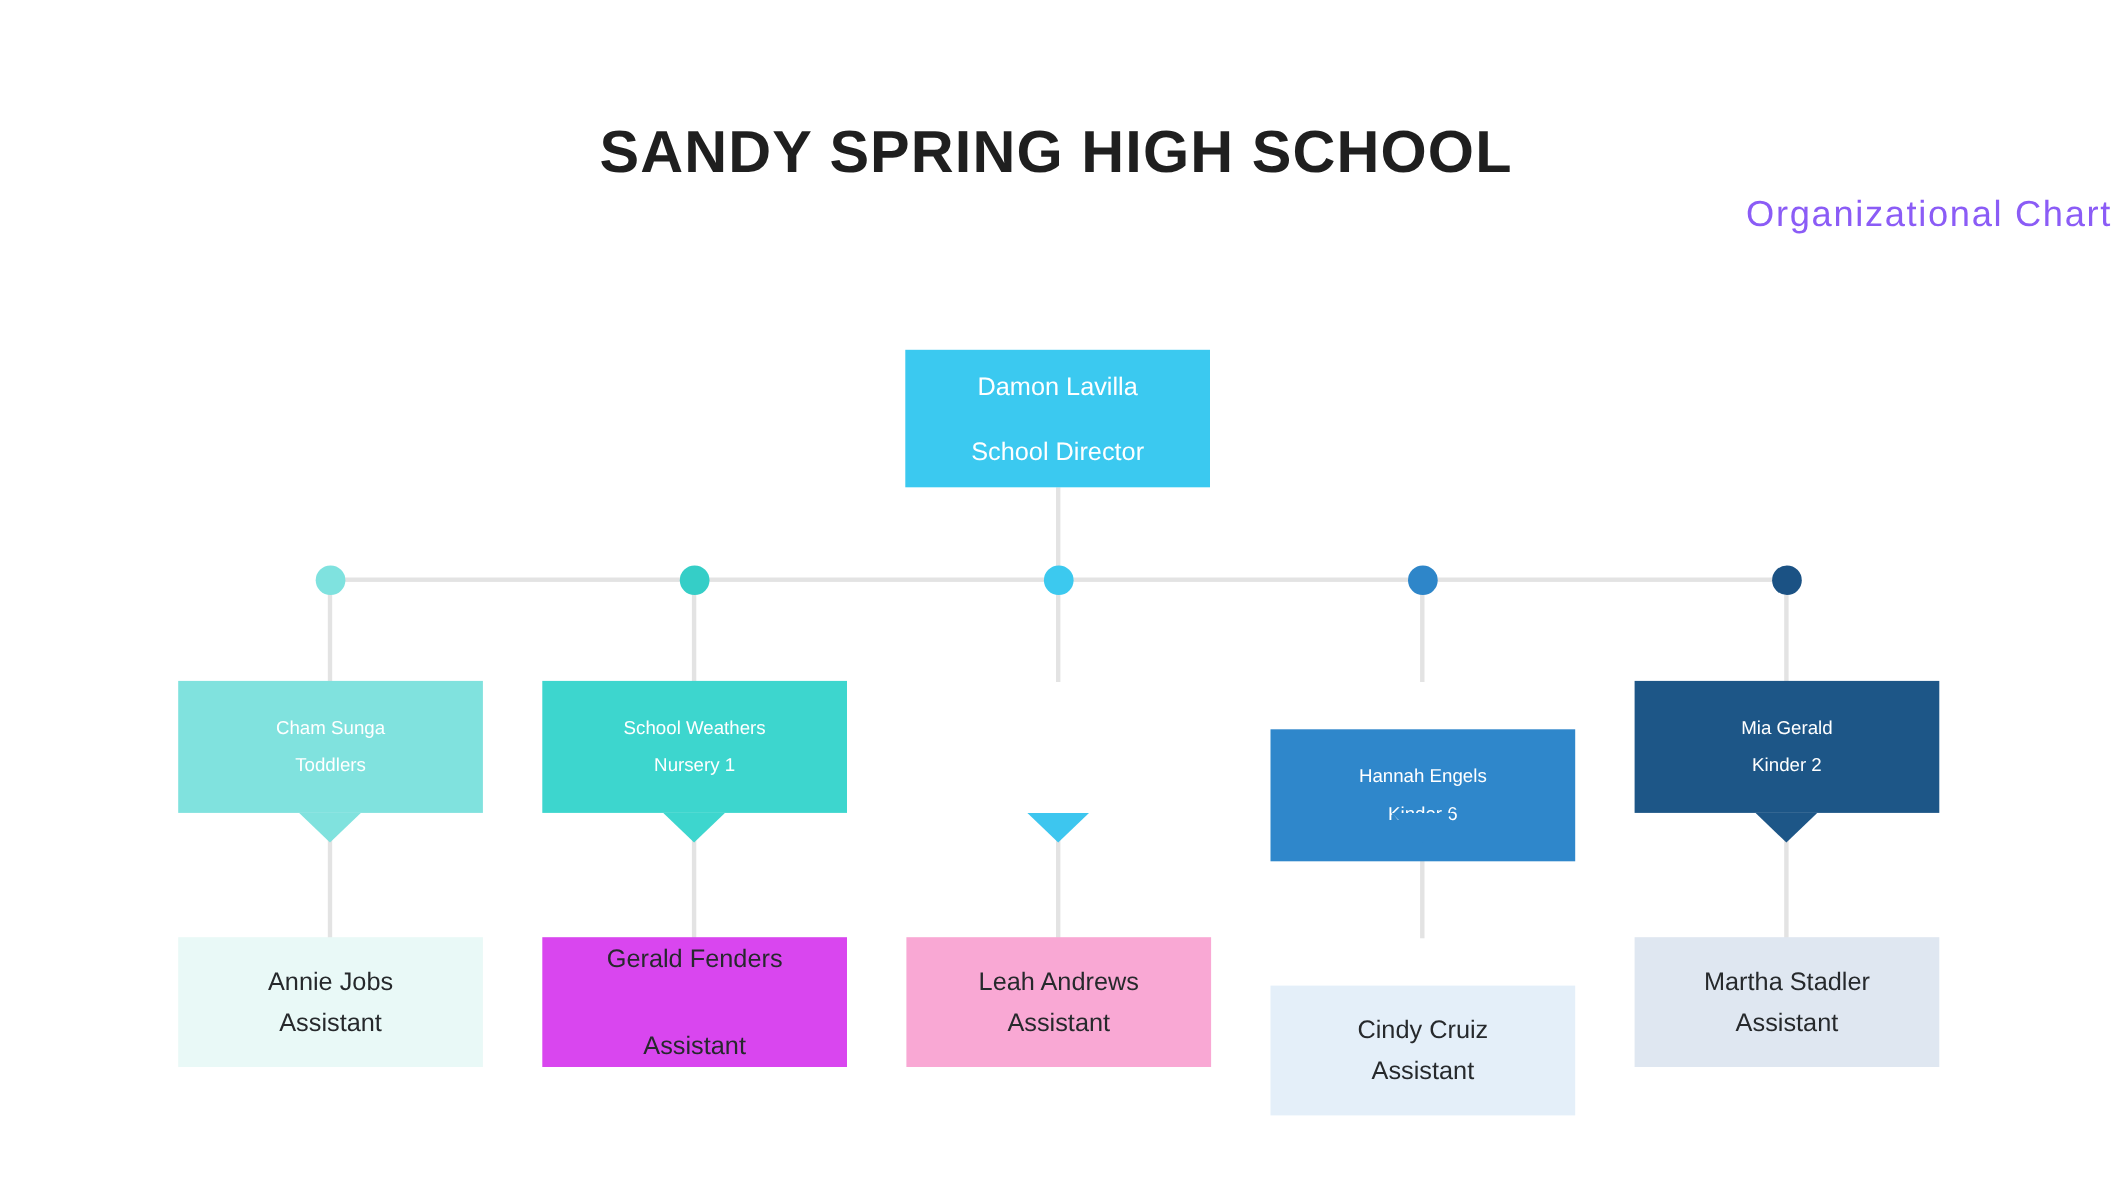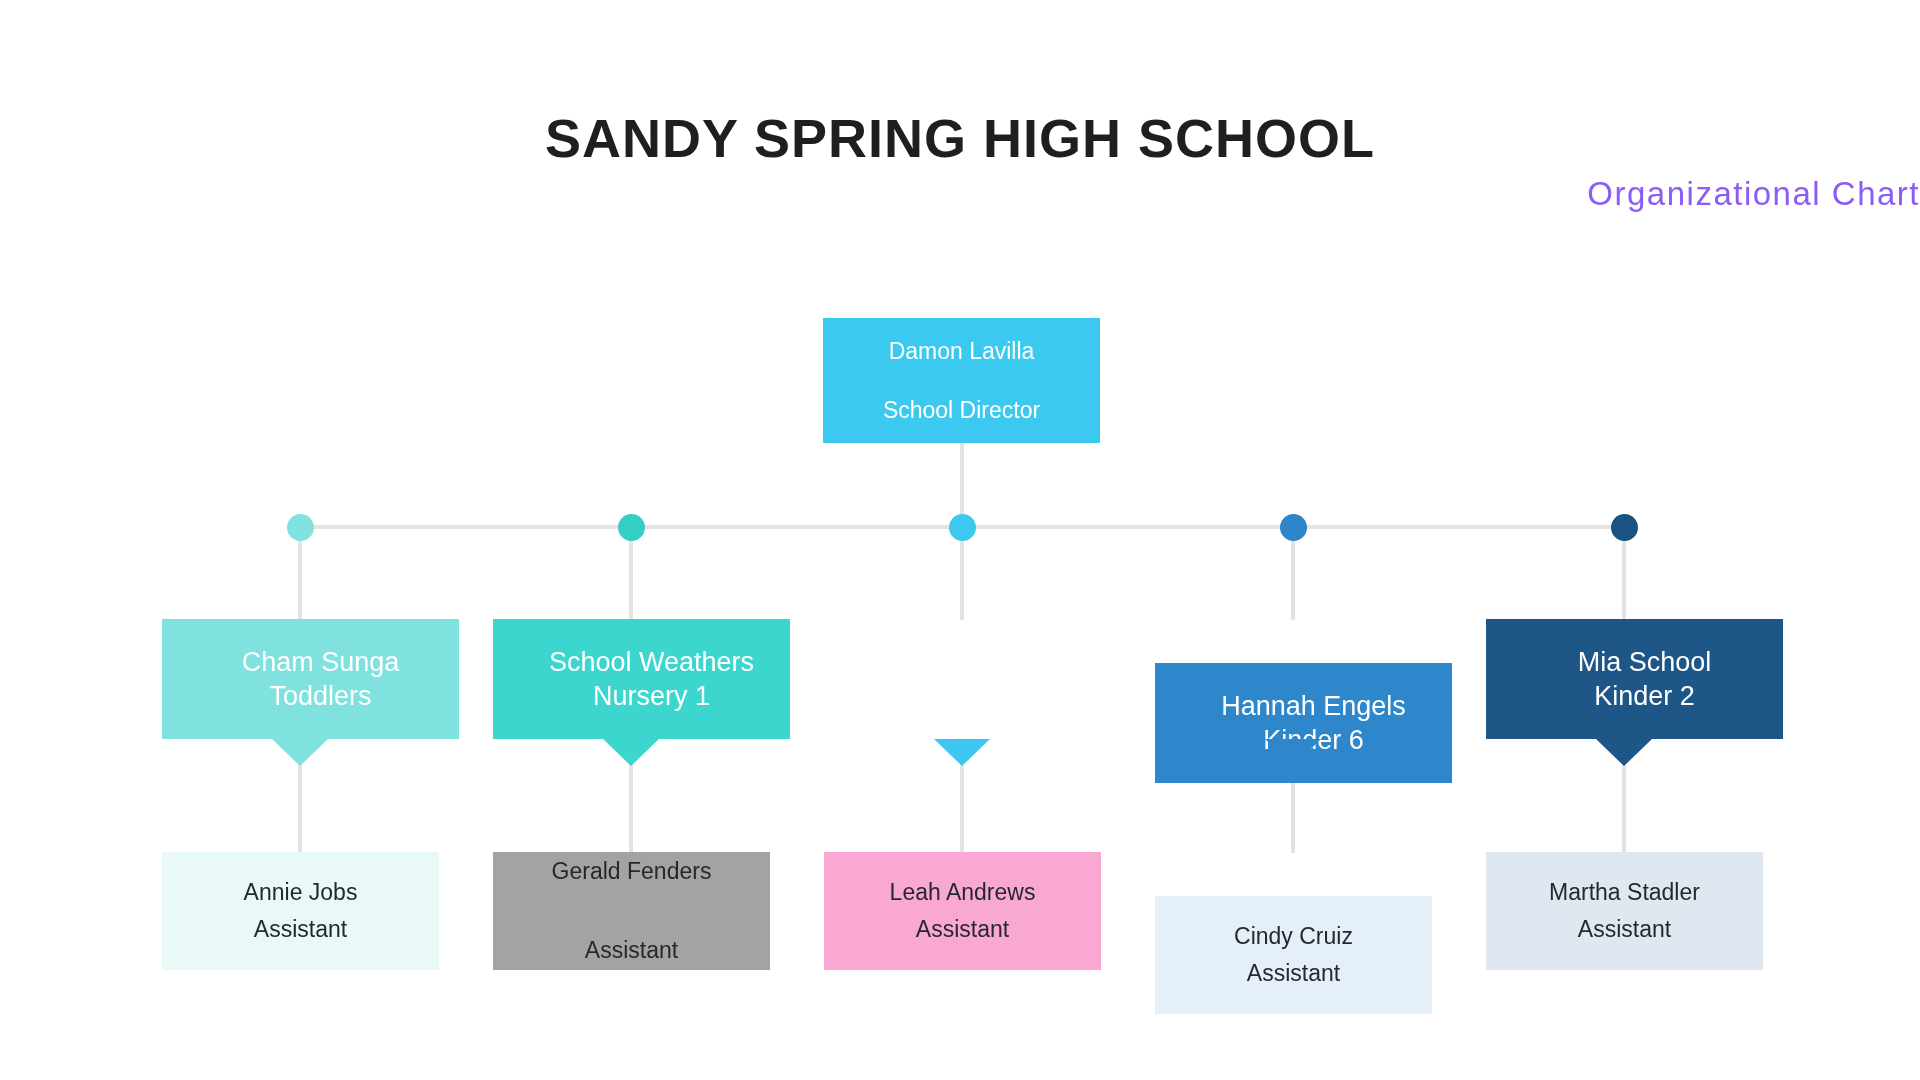--- a/index.html
+++ b/index.html
@@ -68,23 +68,22 @@
     left: 823px; top: 318px;
     height: 125px;
     color: #ffffff;
     font-size: 23px;
     line-height: 35px;
   }
   .member-node {
     top: 619px;
     height: 120px;
     color: #ffffff;
-    font-size: 27px;
+    font-size: 17px;
     line-height: 34px;
-    padding-left: 20px;
   }
   .pointer {
     position: absolute;
     top: 739px;
     width: 0; height: 0;
     border-left: 28px solid transparent;
     border-right: 28px solid transparent;
     border-top: 27px solid transparent; 
   }
   .assistant-node {
@@ -150,30 +149,30 @@
 
   <div class="pointer c2" style="border-top-color: rgb(61, 198, 239);"></div>
 
   <div class="node member-node c3" style="background-color: rgb(47, 135, 203);">
     <div>Hannah Engels</div>
     <div>Kinder 6</div>
   </div>
   <div class="pointer c3" style="border-top-color: rgb(47, 135, 203);"></div>
 
   <div class="node member-node c4" style="background-color: rgb(29, 86, 135);">
-    <div>Mia School</div>
+    <div>Mia Gerald</div>
     <div>Kinder 2</div>
   </div>
   <div class="pointer c4" style="border-top-color: rgb(29, 86, 135);"></div>
 
   <div class="node assistant-node c0" style="background-color: rgb(233, 249, 247);">
     <div>Annie Jobs</div>
     <div>Assistant</div>
   </div>
-  <div class="node assistant-node c1" style="background-color: #a3a3a3; gap: 42px;">
+  <div class="node assistant-node c1" style="background-color: #d946ef; gap: 42px;">
     <div>Gerald Fenders</div>
     <div>Assistant</div>
   </div>
   <div class="node assistant-node c2" style="background-color: #f9a8d4;">
     <div>Leah Andrews</div>
     <div>Assistant</div>
   </div>
   <div class="node assistant-node c3" style="background-color: rgb(228, 239, 249);">
     <div>Cindy Cruiz</div>
     <div>Assistant</div>

